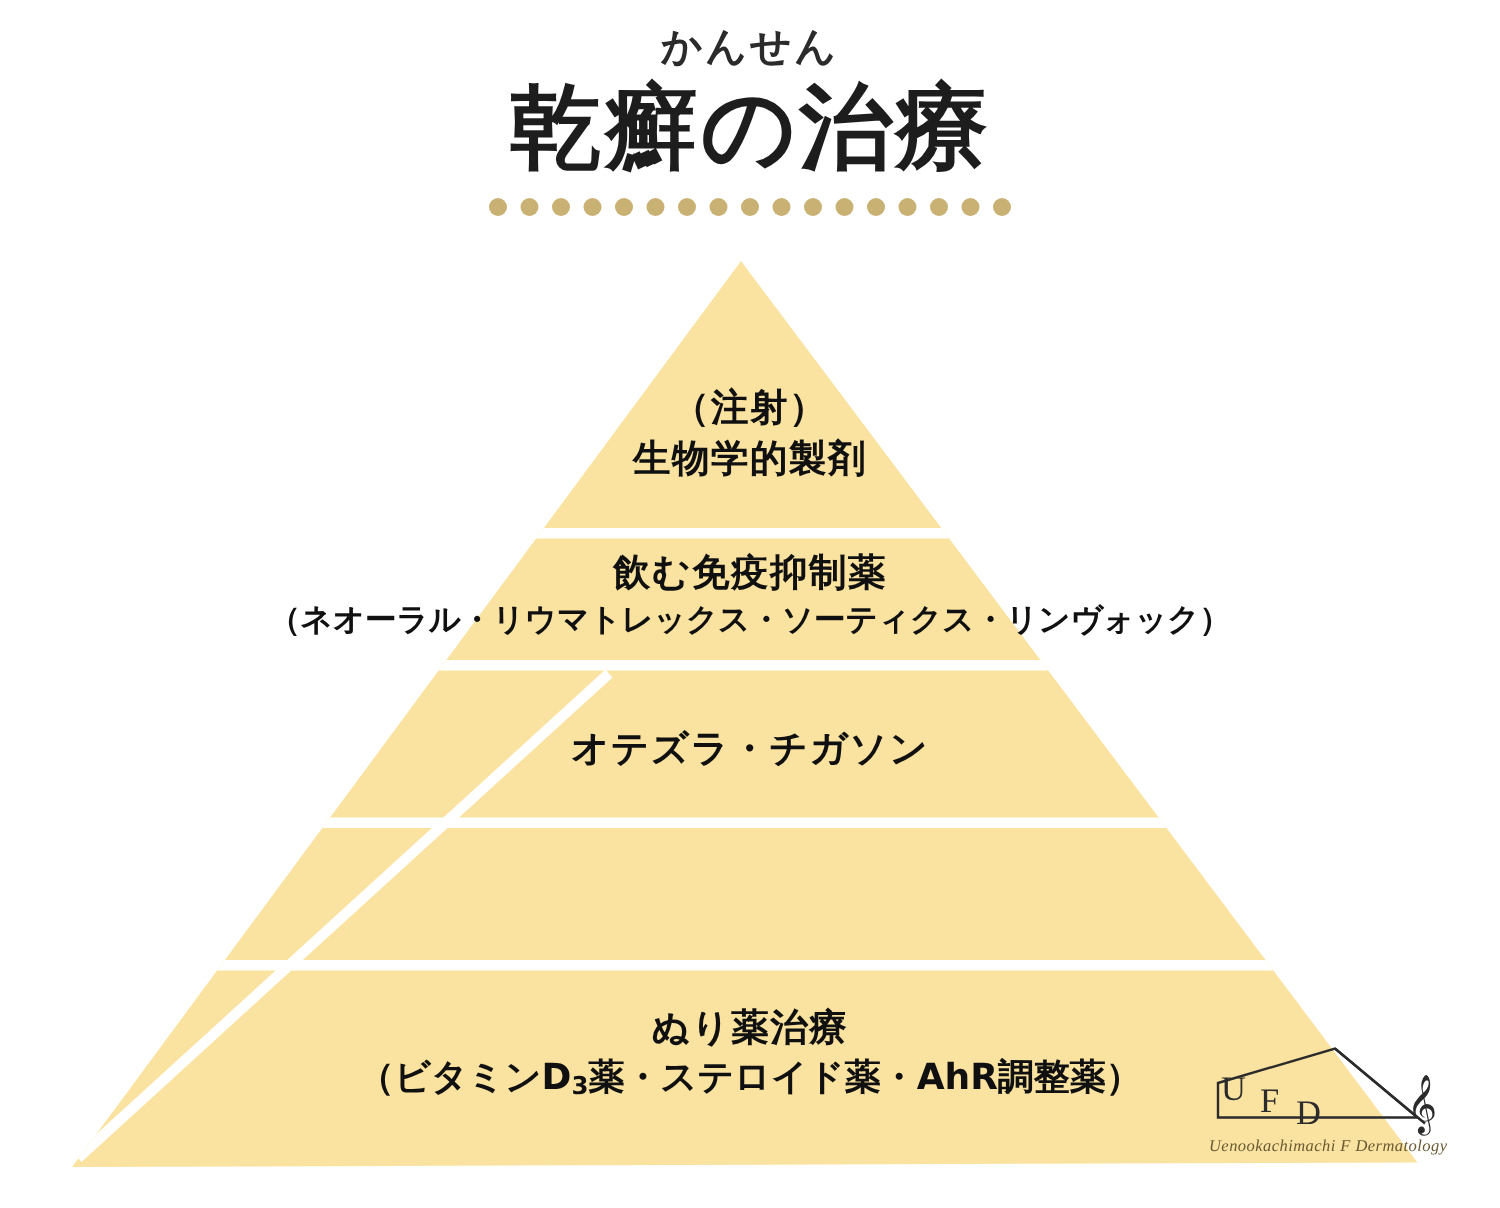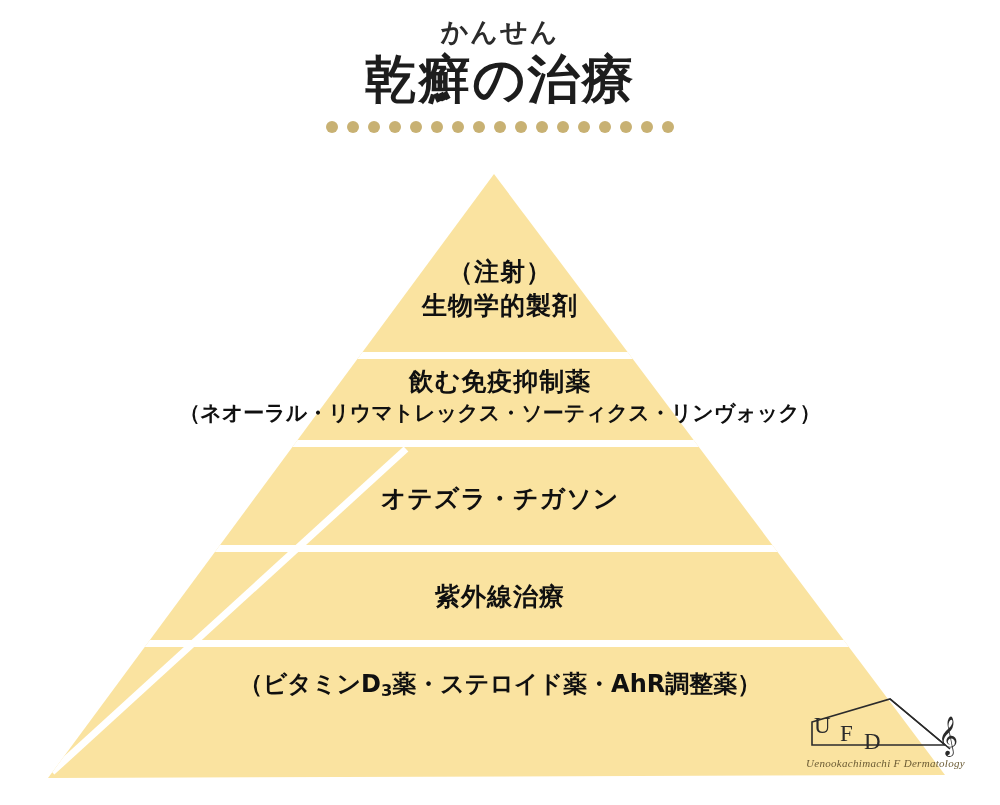--- a/index.html
+++ b/index.html
@@ -33,21 +33,21 @@
   .ruby {
     font-size: 27px;
     font-weight: 700;
     color: #2b2b2b;
     letter-spacing: 2px;
     line-height: 1;
     padding-top: 18px;
     font-family: "DejaVu Sans", "Liberation Sans", sans-serif;
   }
   .main-title {
-    font-size: 52px;
+    font-size: 62px;
     font-weight: 700;
     color: #1d1d1d;
     letter-spacing: 2px;
     line-height: 1.1;
     margin-top: 6px;
     font-family: "DejaVu Sans", "Liberation Sans", sans-serif;
   }
   .dot-rule {
     margin-top: 12px;
     display: flex;
@@ -185,25 +185,23 @@
 
   <div class="tier-label" id="tier-3" style="color: rgb(16, 16, 16);">
     <div class="tier-main">オテズラ・チガソン</div>
   </div>
 
   <div class="tier-label" id="tier-2" style="color: rgb(16, 16, 16);">
     <div class="tier-main">飲む免疫抑制薬</div>
     <div class="tier-sub">（ネオーラル・リウマトレックス・ソーティクス・リンヴォック）</div>
   </div>
 
-  <div class="tier-label" id="tier-4" style="color: rgb(16, 16, 16);">
-    <div class="tier-main">紫外線治療</div>
-  </div>
 
   <div class="tier-label" id="tier-5" style="color: rgb(16, 16, 16);">
+    <div class="tier-main">ぬり薬治療</div>
     <div class="tier-sub-sm"><span>（ビタミンD</span><sub>3</sub><span>薬・ステロイド薬・AhR調整薬）</span></div>
   </div>
 
   <div id="logo">
     <svg width="175" height="90" viewBox="0 0 175 90">
 
       <path d="M12 25 L90 2 L145 48 L12 48 Z" fill="none" stroke="#2b2b2b" stroke-width="1.6"></path>
 
       <line x1="90" y1="2" x2="150" y2="52" stroke="#2b2b2b" stroke-width="1.6"></line>
 

